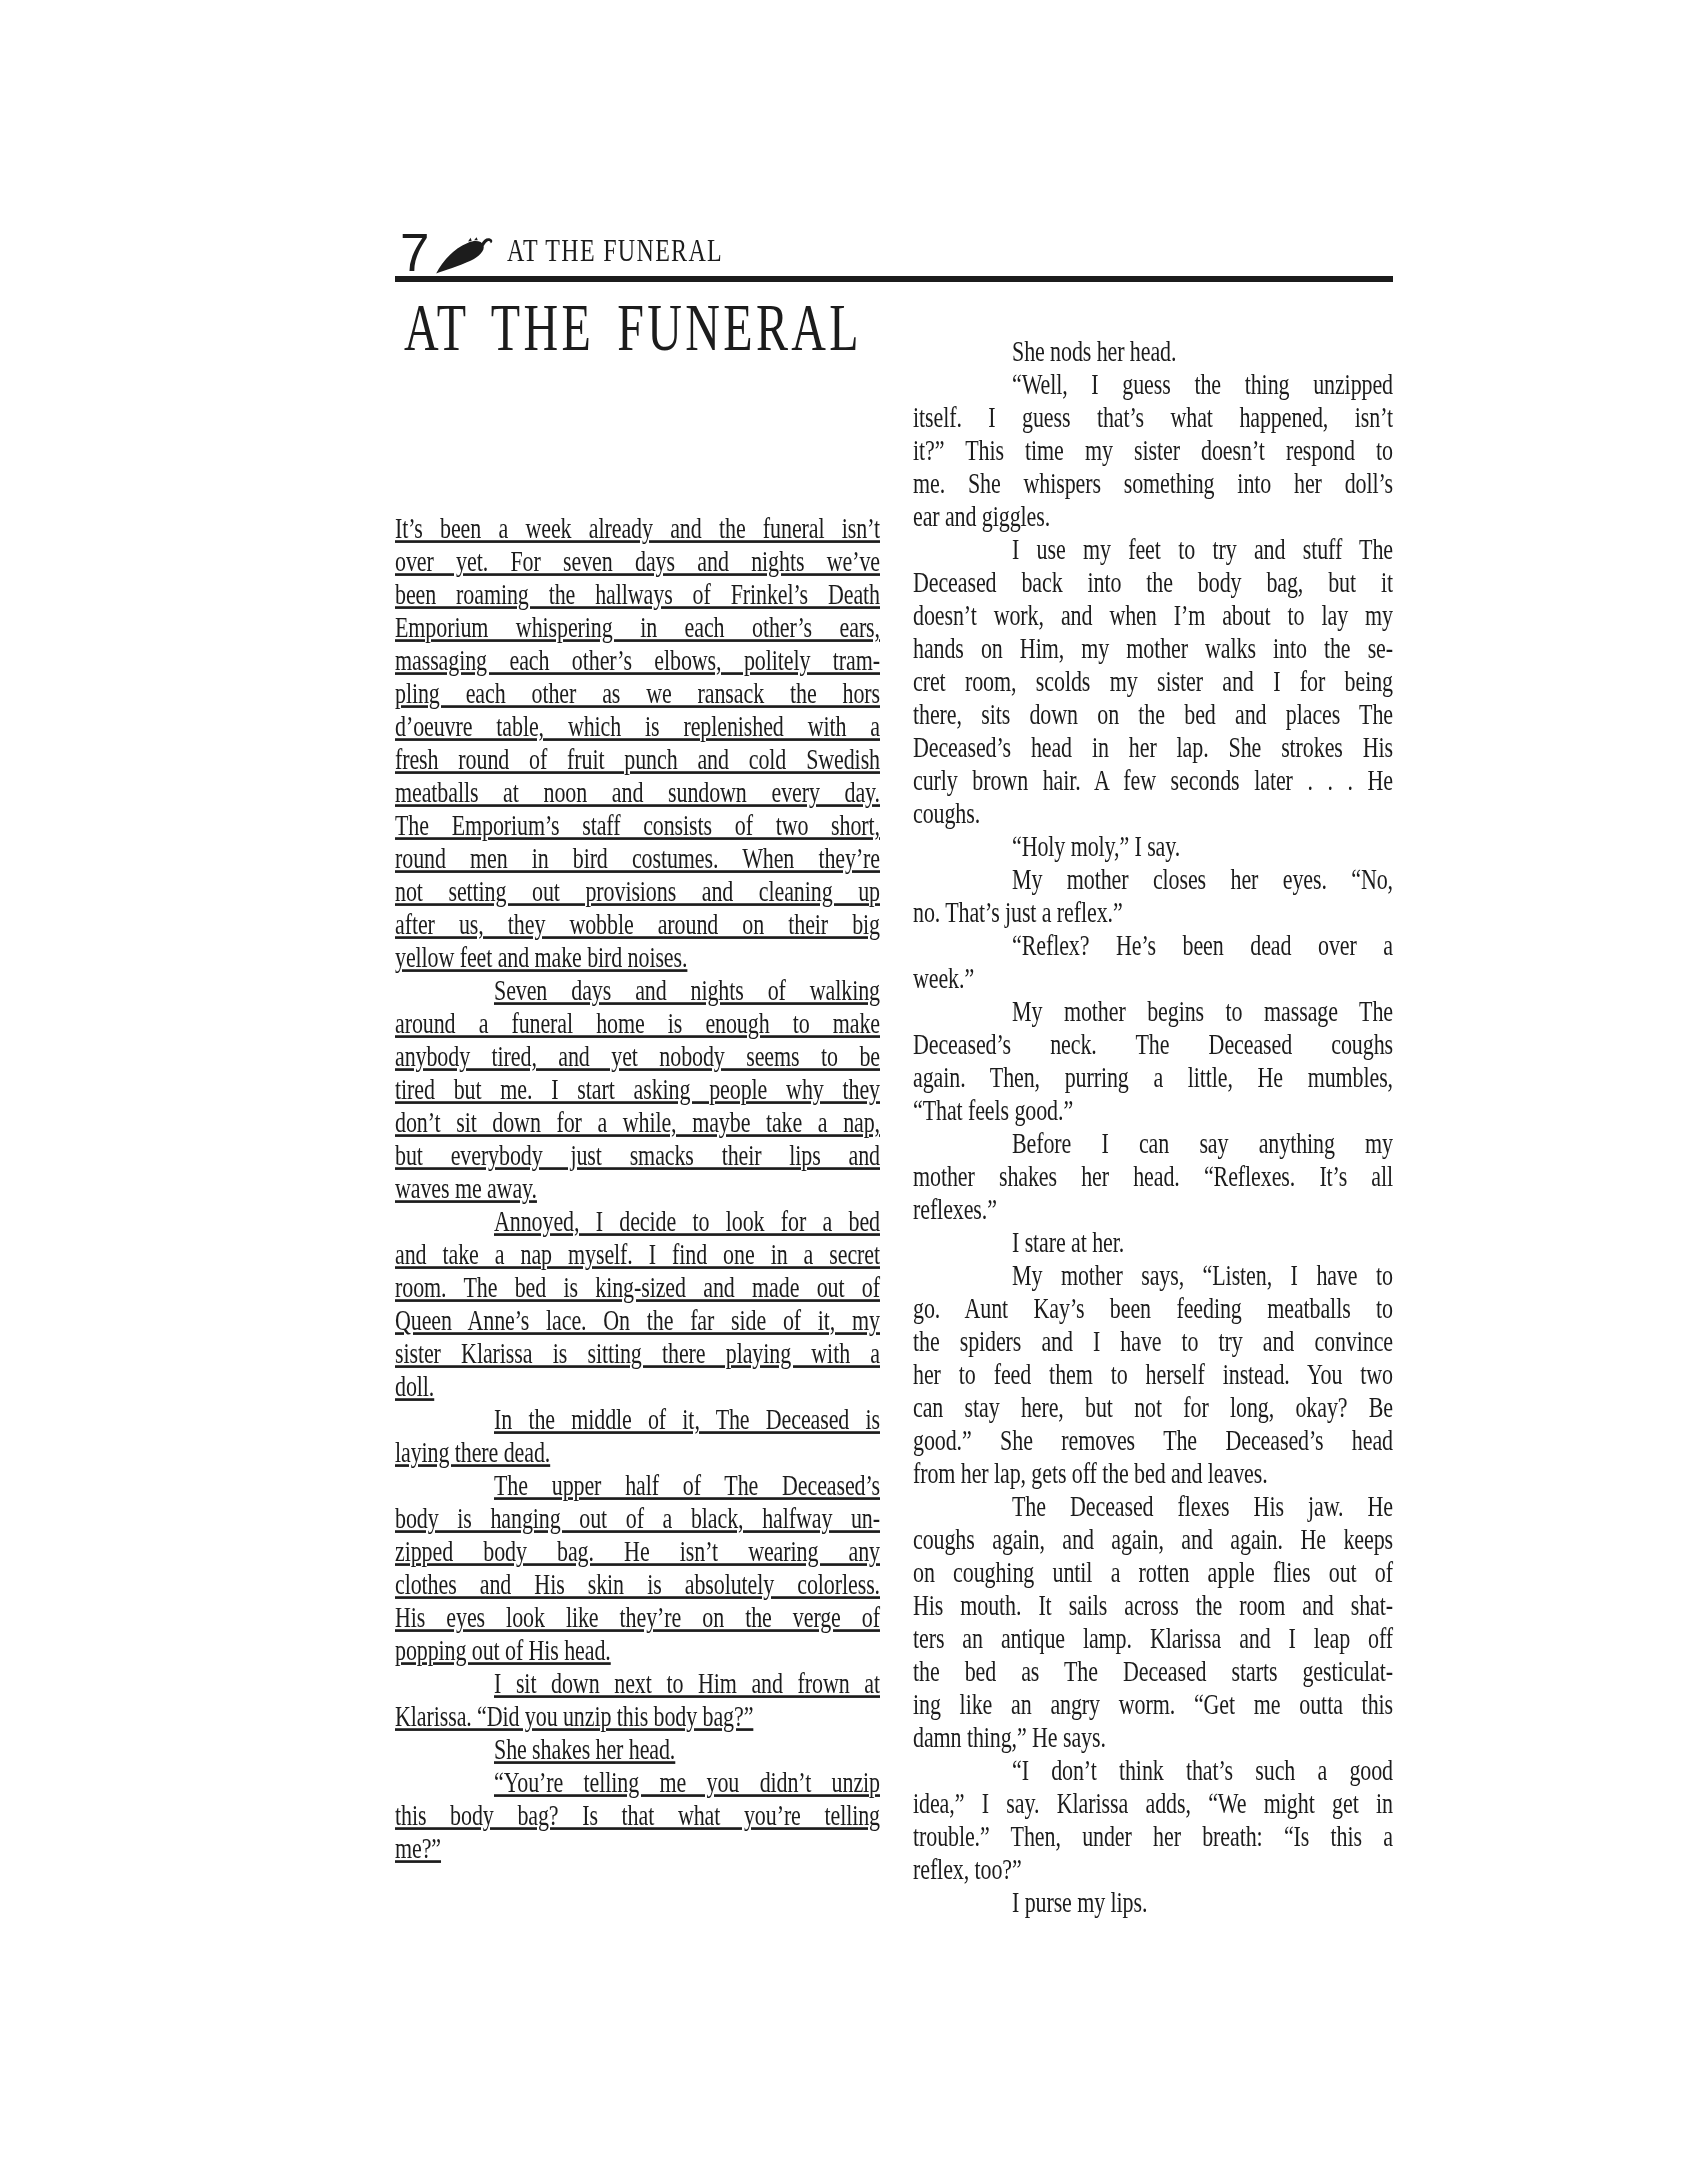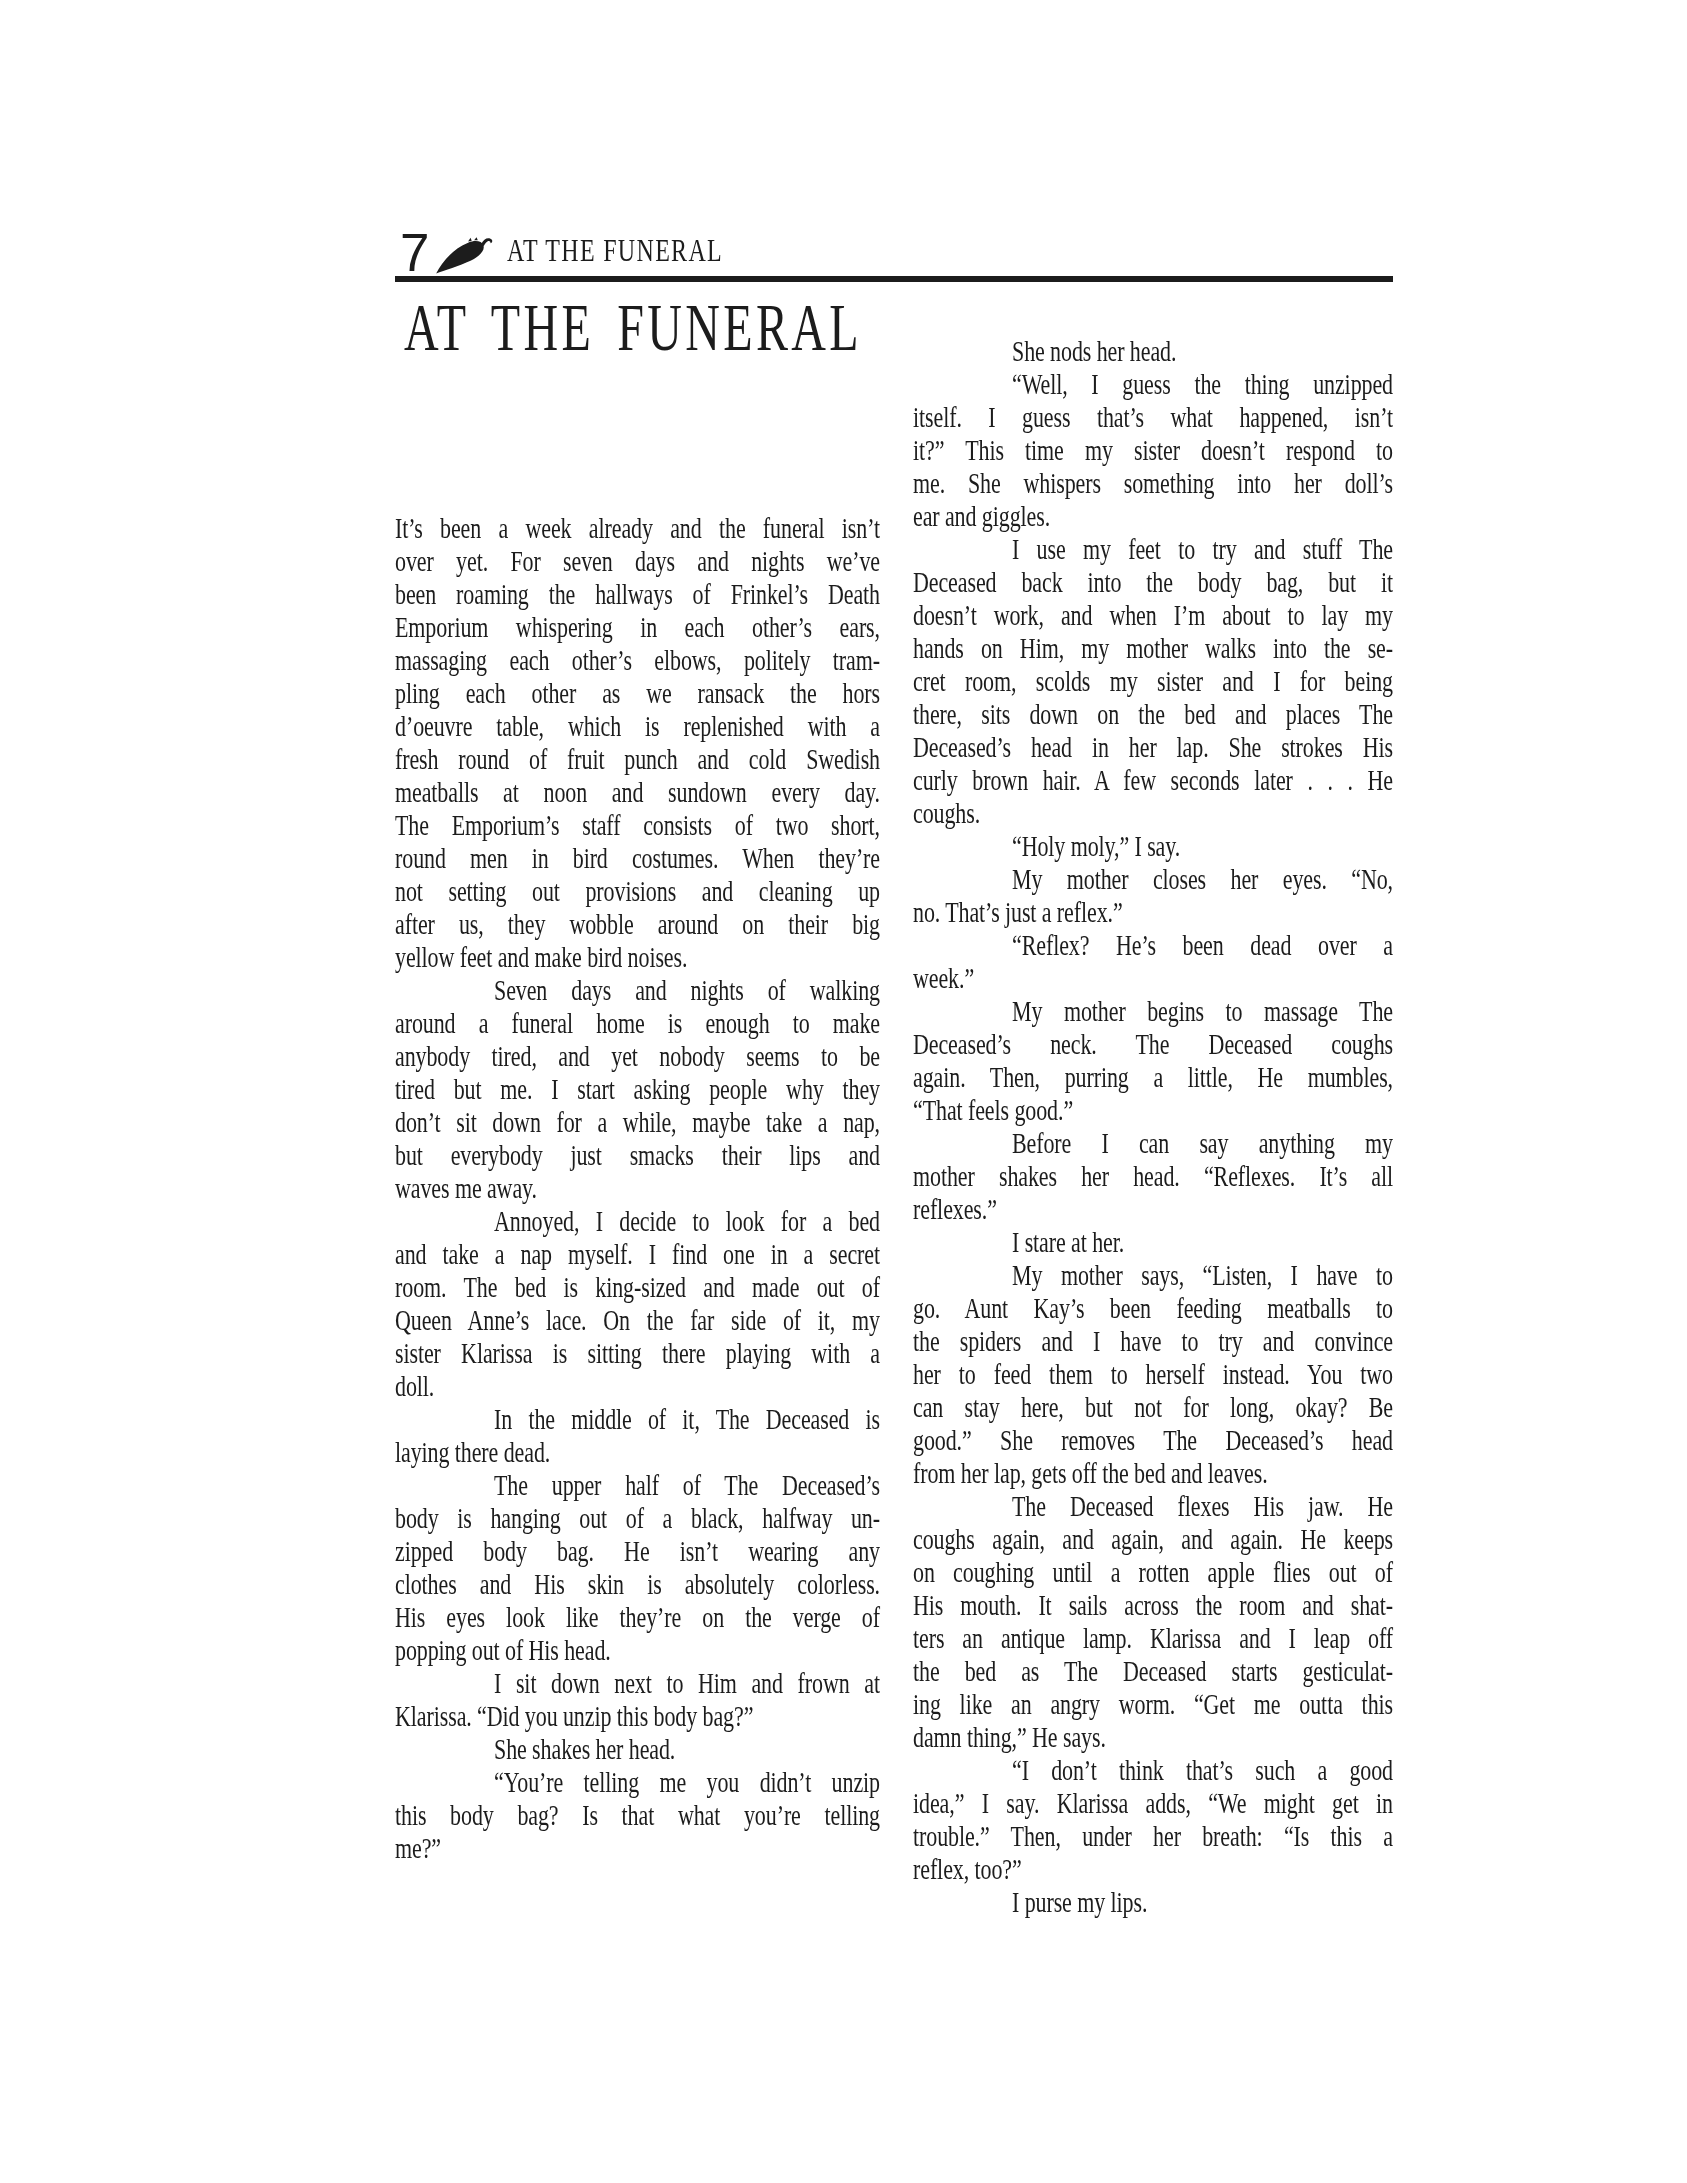--- a/index.html
+++ b/index.html
@@ -30,21 +30,21 @@
   }
   
   .title{
     position:absolute;left:404px;top:313px;height:48px;line-height:48px;
     font-size:48px;letter-spacing:3.3px;word-spacing:8px;
     transform:scaleY(1.4);transform-origin:0 100%;
     white-space:nowrap;font-weight:400;
   }
   
   .col{position:absolute;}
-  .col-left{left:395px;top:511px;width:485px;}
+  .col-left{left:395px;top:511px;width:485px;text-decoration:underline;}
   .col-right{left:913px;top:302px;width:480px;margin-top:32px;}
   .ln{
     height:33px;line-height:33px;
     font-size:22px;letter-spacing:-0.1px;
     text-align:justify;text-align-last:justify;text-justify:inter-word;
     transform:scaleY(1.34);transform-origin:0 50%;
     overflow:visible;
   }
   .ln.last{text-align-last:left;}
   .ln.indent{text-indent:99px;}

